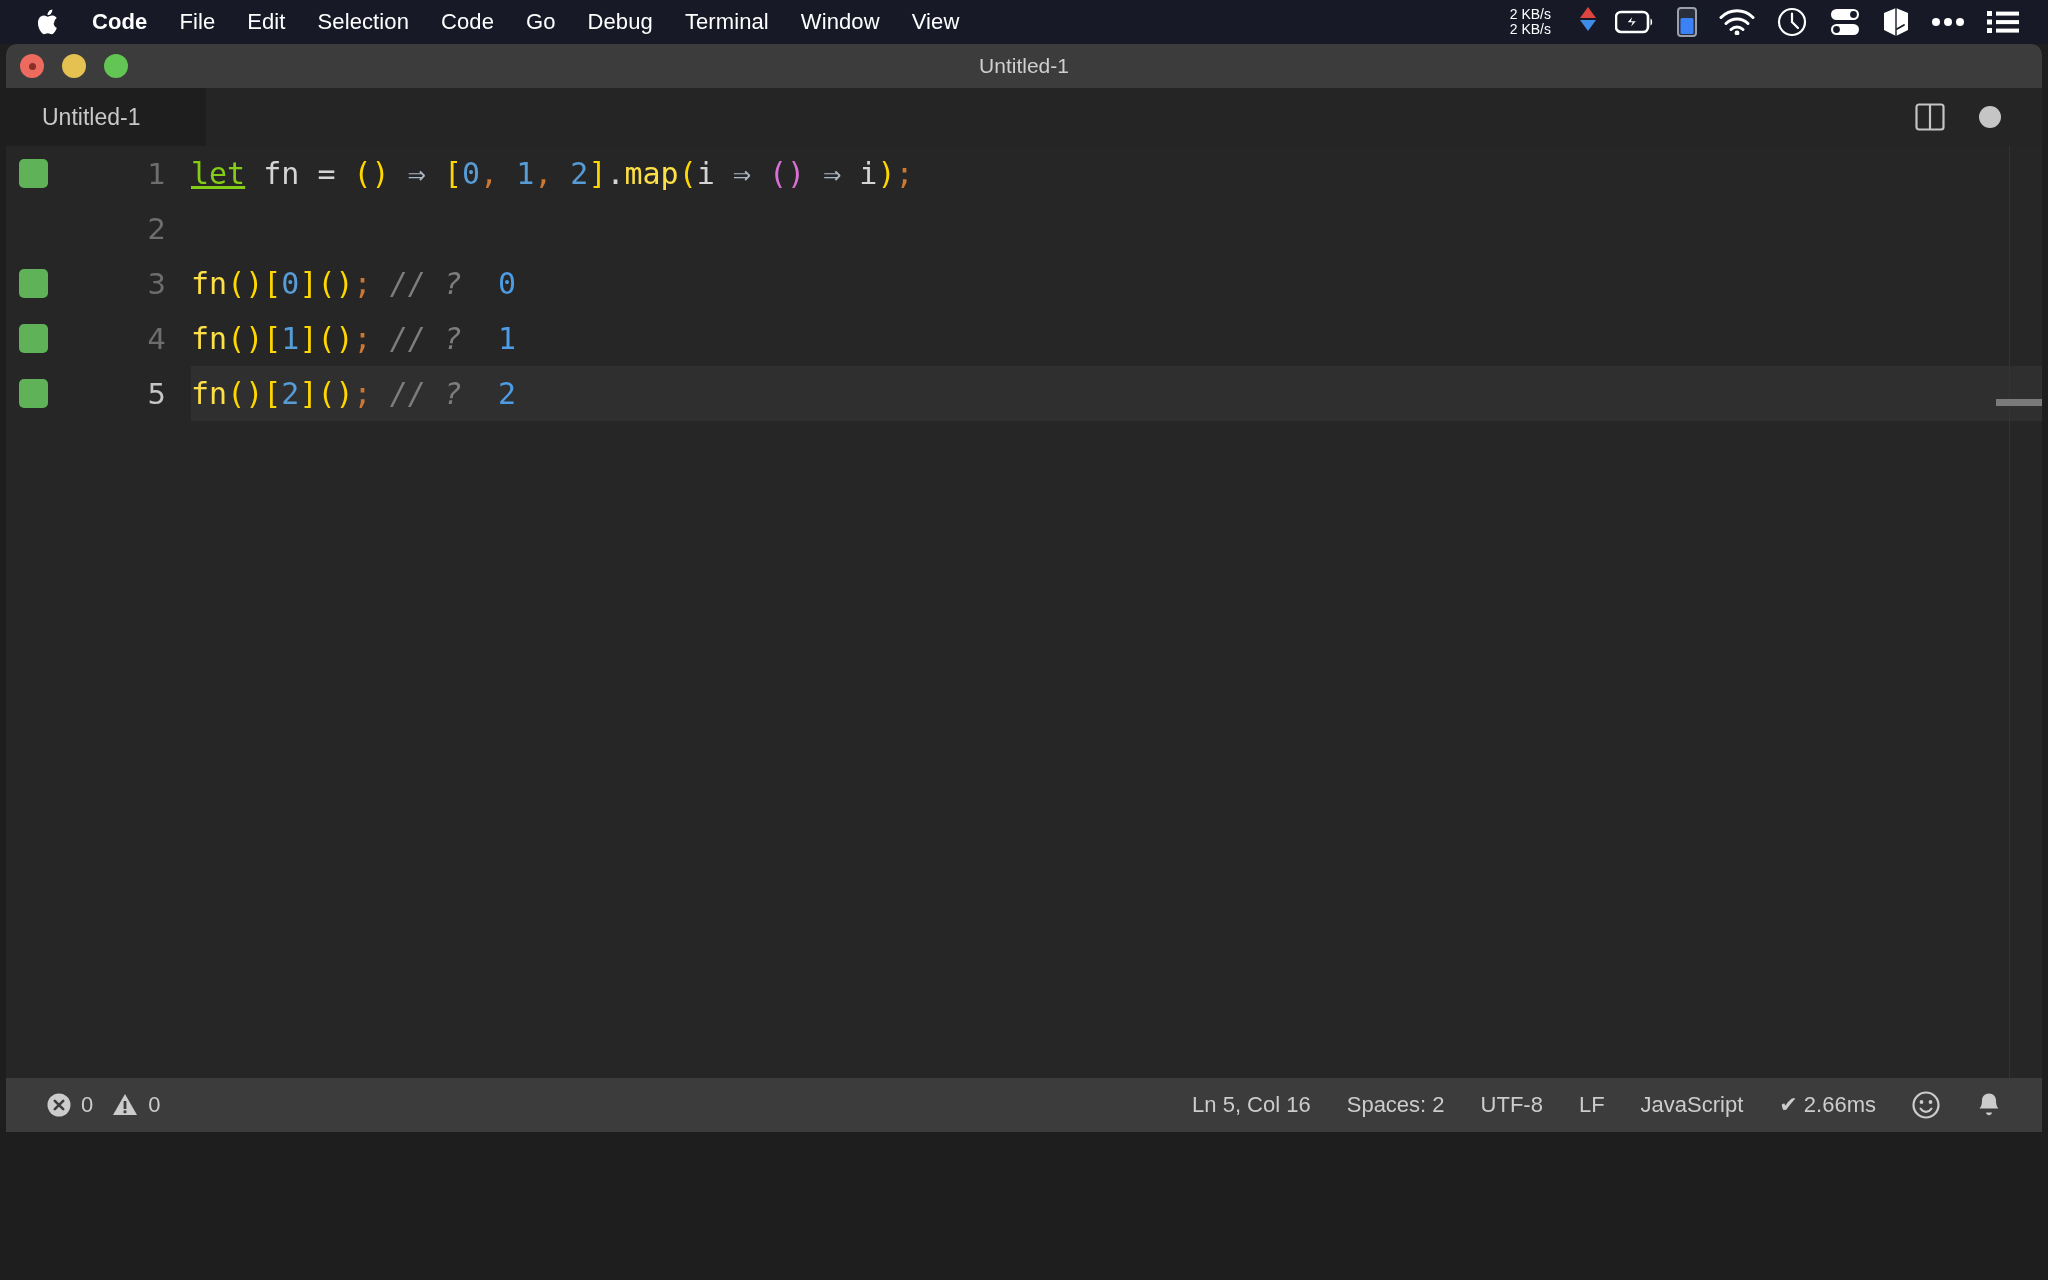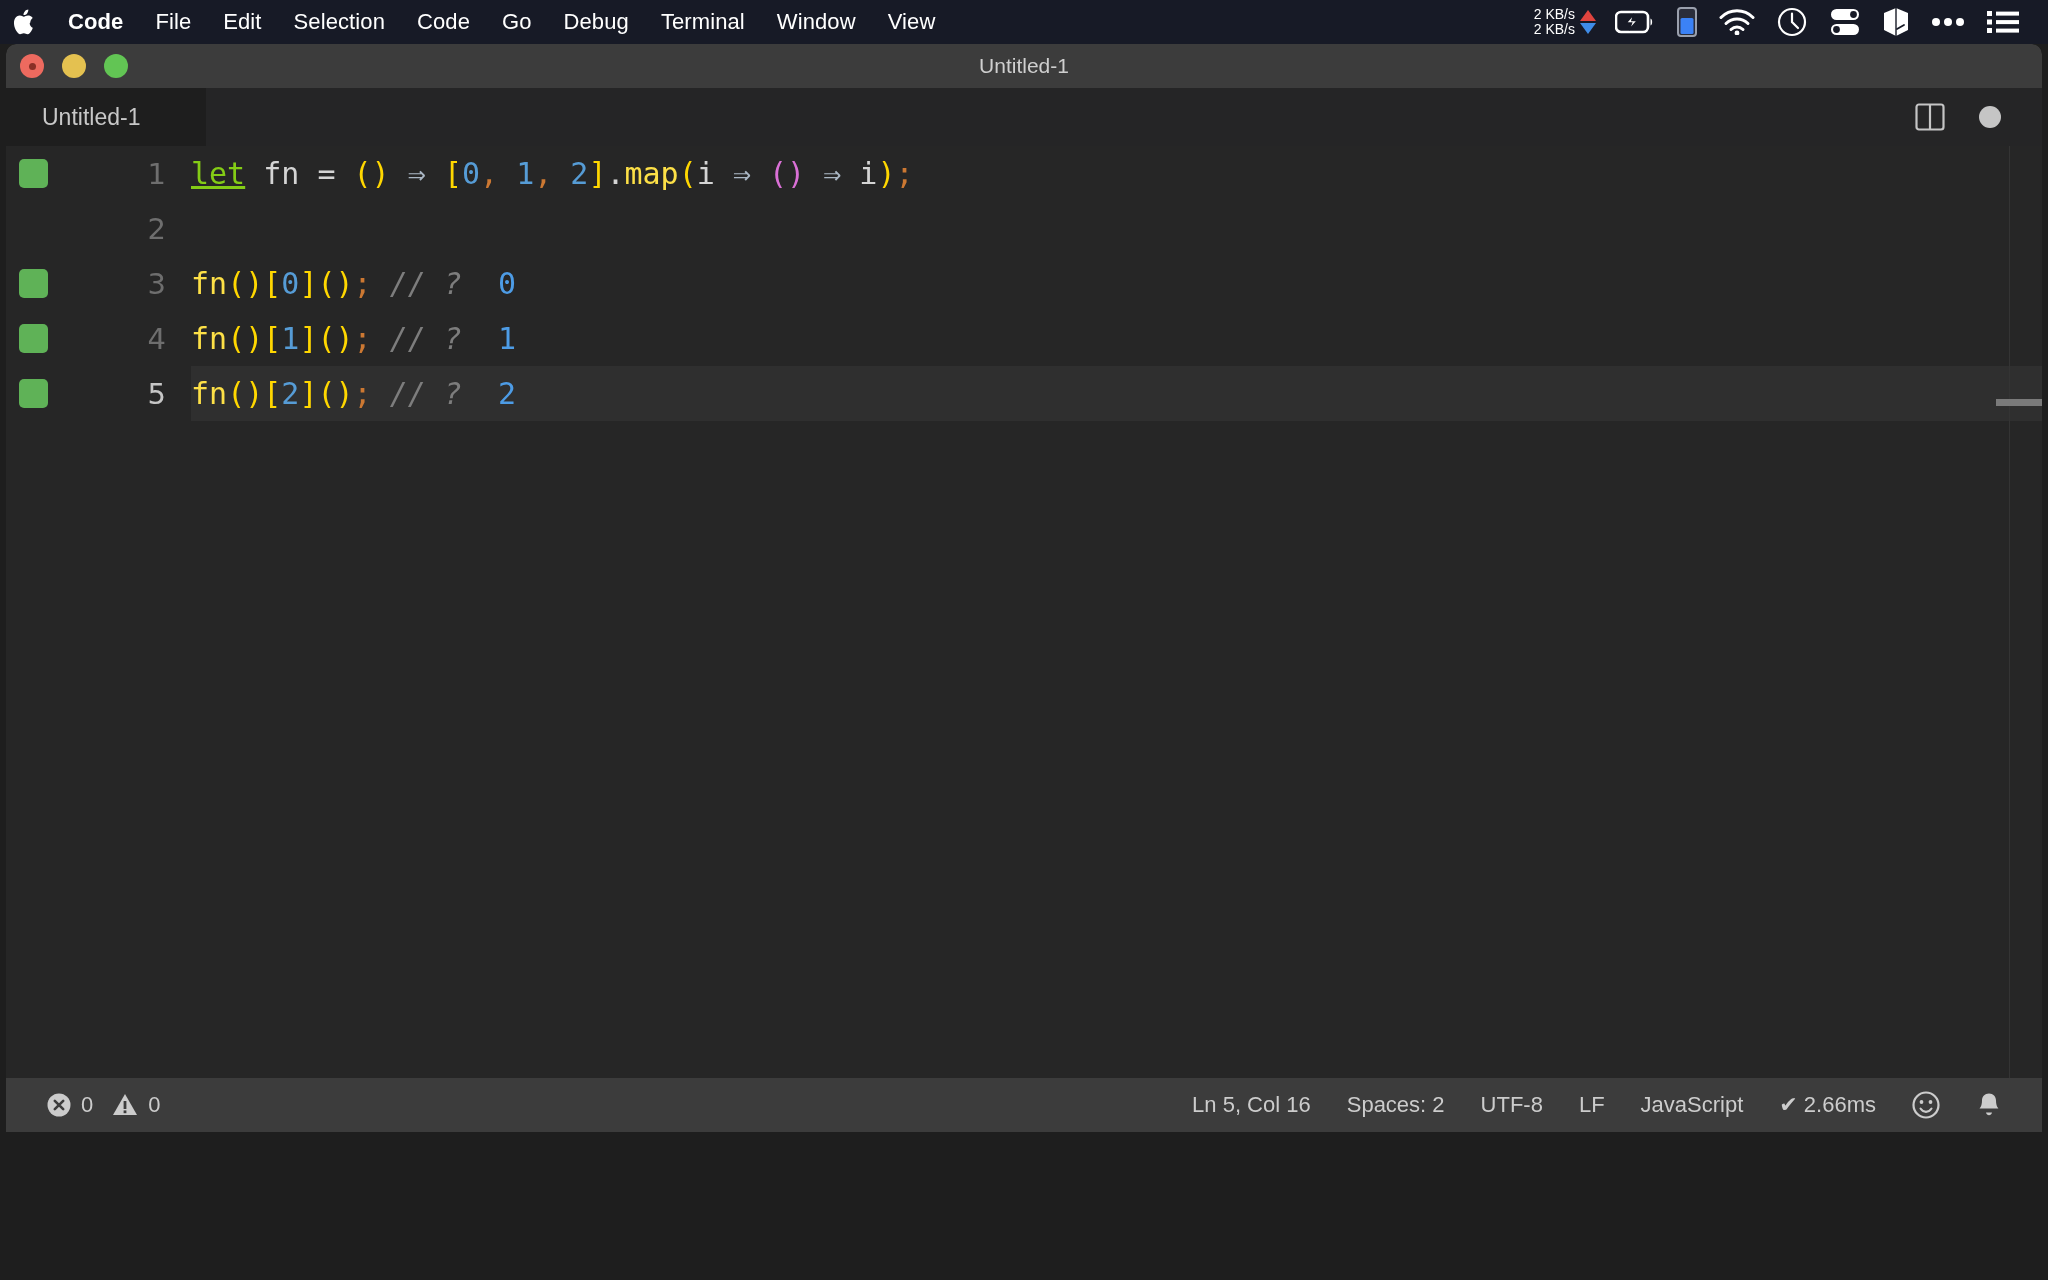--- a/index.html
+++ b/index.html
@@ -12,32 +12,32 @@
 
   
   #macos-menubar{
     position:absolute; top:0; left:0;
     width:2048px; height:44px;
     background:#171a26;
     display:flex; align-items:center;
     color:#ffffff;
     z-index:50;
   }
-  .menu-left{ display:flex; align-items:center; height:44px; padding-left:10px; }
+  .menu-left{ display:flex; align-items:center; height:44px; padding-left:34px; }
   .apple-logo{ width:26px; height:30px; display:flex; align-items:center; justify-content:center; margin-right:16px; }
   .menu-item{
     font-size:22px; padding:0 16px; height:44px;
     display:flex; align-items:center; white-space:nowrap;
     letter-spacing:.1px;
   }
   .menu-item.bold{ font-weight:bold; }
 
   .menu-right{ margin-left:auto; display:flex; align-items:center; height:44px; padding-right:18px; gap:0px; }
   .tray{ display:flex; align-items:center; justify-content:center; height:44px; padding:0 11px; }
-  .netspeed{ display:flex; align-items:center; padding:0 8px 0 10px; }
+  .netspeed{ display:flex; padding:0 8px 0 10px;gap:24px; }
   .netspeed-text{ display:flex; flex-direction:column; align-items:flex-end; font-size:14px; line-height:15.5px; font-weight:500; }
   .netspeed-arrows{ display:flex; flex-direction:column; align-items:center; margin-left:5px; }
   .arr-up{ width:0;height:0;border-left:8px solid transparent;border-right:8px solid transparent;border-bottom:11px solid #e0443e; margin-bottom:2px;}
   .arr-dn{ width:0;height:0;border-left:8px solid transparent;border-right:8px solid transparent;border-top:11px solid #3f8ce8;}
 
   
   #app-window{
     position:absolute; top:44px; left:6px;
     width:2036px; height:1088px;
     background:#1e1e1e;

